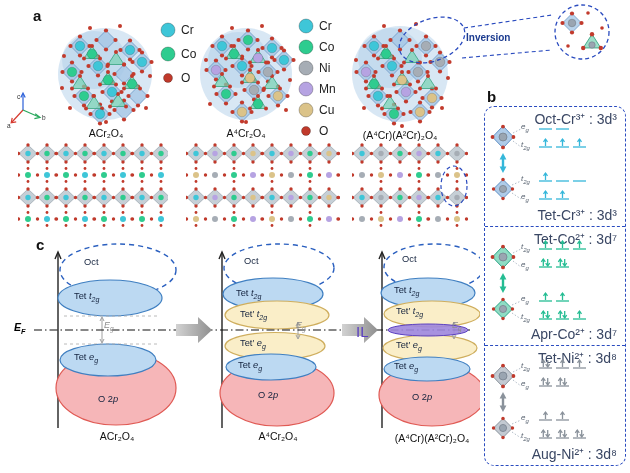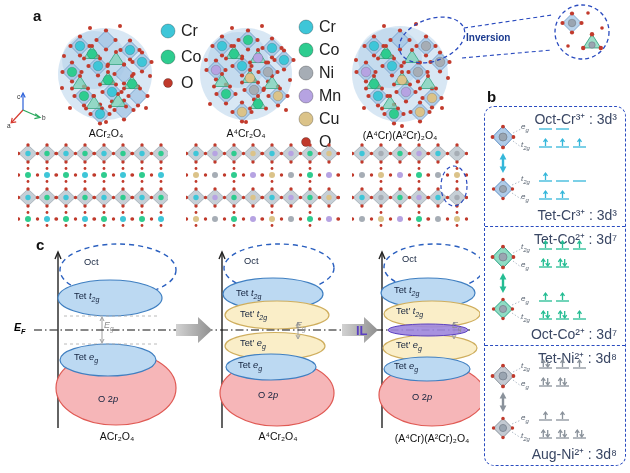--- a/index.html
+++ b/index.html
@@ -2,21 +2,21 @@
 <html><head>
 <meta charset="utf-8">
 <style>
   html,body{margin:0;padding:0}
   body{width:630px;height:473px;position:relative;background:#fff;overflow:hidden;
        font-family:"Liberation Sans",sans-serif;color:#111}
   .abs{position:absolute}
   .plabel{position:absolute;font-weight:700;font-size:15px;color:#111}
   .struct-label{position:absolute;font-size:10.5px;color:#111;text-align:center;white-space:nowrap}
   .legend{position:absolute}
-  .legend-item{display:flex;align-items:center;gap:5px;font-size:16px;color:#222;margin-bottom:5px}
+  .legend-item{display:flex;align-items:center;gap:5px;font-size:12px;color:#222;margin-bottom:5px}
   .legend-item.sm{margin-bottom:8px}
   .sw{width:16px;height:16px;flex:0 0 16px}
   .inversion{position:absolute;font-size:10px;font-weight:600;color:#1a3a8f;white-space:nowrap}
   
   .b-box{position:absolute;left:484px;top:106px;width:142px;height:360px;box-sizing:border-box;
          border:1.6px dashed #2a4bbf;border-radius:10px;display:flex;flex-direction:column}
   .b-sec{flex:1;position:relative}
   .b-sec + .b-sec{border-top:1.4px dashed #2a4bbf}
   .b-title{position:absolute;right:8px;font-size:14px;color:#3a4764;white-space:nowrap}
   .b-title.top{top:2px}
@@ -26,21 +26,21 @@
   .lvl sub{font-size:6px}
   .dot{stroke:#90a0b0;stroke-width:0.7;stroke-dasharray:1.5 1.8}
   
   .band{position:absolute;font-size:9.3px;color:#13223d;white-space:nowrap}
   .band i{font-style:italic}
   .band sub{font-size:7px;font-style:italic}
   .ef{position:absolute;font-size:10.5px;font-weight:700;font-style:italic;color:#000}
   .ef sub{font-size:7.5px}
   .eg{position:absolute;font-size:9px;font-style:italic;color:#8d8d8d}
   .eg sub{font-size:6.5px}
-  .il{position:absolute;font-size:13px;font-weight:700;color:#5b3fc0}
+  .il{position:absolute;font-size:15px;font-weight:400;color:#5b3fc0}
   svg text{font-family:"Liberation Sans",sans-serif}
 </style>
 </head>
 <body>
 
 <svg width="0" height="0" style="position:absolute">
   <defs>
     <g id="oc3d">
       <path d="M0,-9.5 L9.5,0 L0,9.5 L-9.5,0 Z" fill="#a5c6e6" fill-opacity="0.78" stroke="#6b97c4" stroke-width="0.8"></path>
       <g fill="#c23a2c">
@@ -675,21 +675,21 @@
           <use href="#ad" x="58.7" y="79"></use>
           <use href="#au" x="71.3" y="79"></use>
           <use href="#ad" x="75.7" y="79"></use>
           <use href="#au" x="90.5" y="79"></use>
       </g>
     </svg>
     <div class="lvl" style="top:16px"><i>t</i><sub>2g</sub></div>
     <div class="lvl" style="top:34px"><i>e</i><sub>g</sub></div>
     <div class="lvl" style="top:68px"><i>e</i><sub>g</sub></div>
     <div class="lvl" style="top:86px"><i>t</i><sub>2g</sub></div>
-    <div class="b-title bottom">Oct-Co²⁺ : 3d⁷</div>
+    <div class="b-title bottom">Apr-Co²⁺ : 3d⁷</div>
   </div>
 
   <div class="b-sec">
     <div class="b-title top">Tet-Ni²⁺ : 3d⁸</div>
     <svg class="bsvg" viewBox="0 0 126 88">
       <g>
         <path d="M14,6 L24.5,17 L14,28 L3.5,17 Z" fill="#c3cad2" stroke="#8a939c" stroke-width="1"></path>
         <use href="#dots4" transform="translate(14,17) scale(0.95)"></use>
         <circle cx="14" cy="17" r="4" fill="#9aa5b1" stroke="#727d89" stroke-width="0.7"></circle>
       </g>

